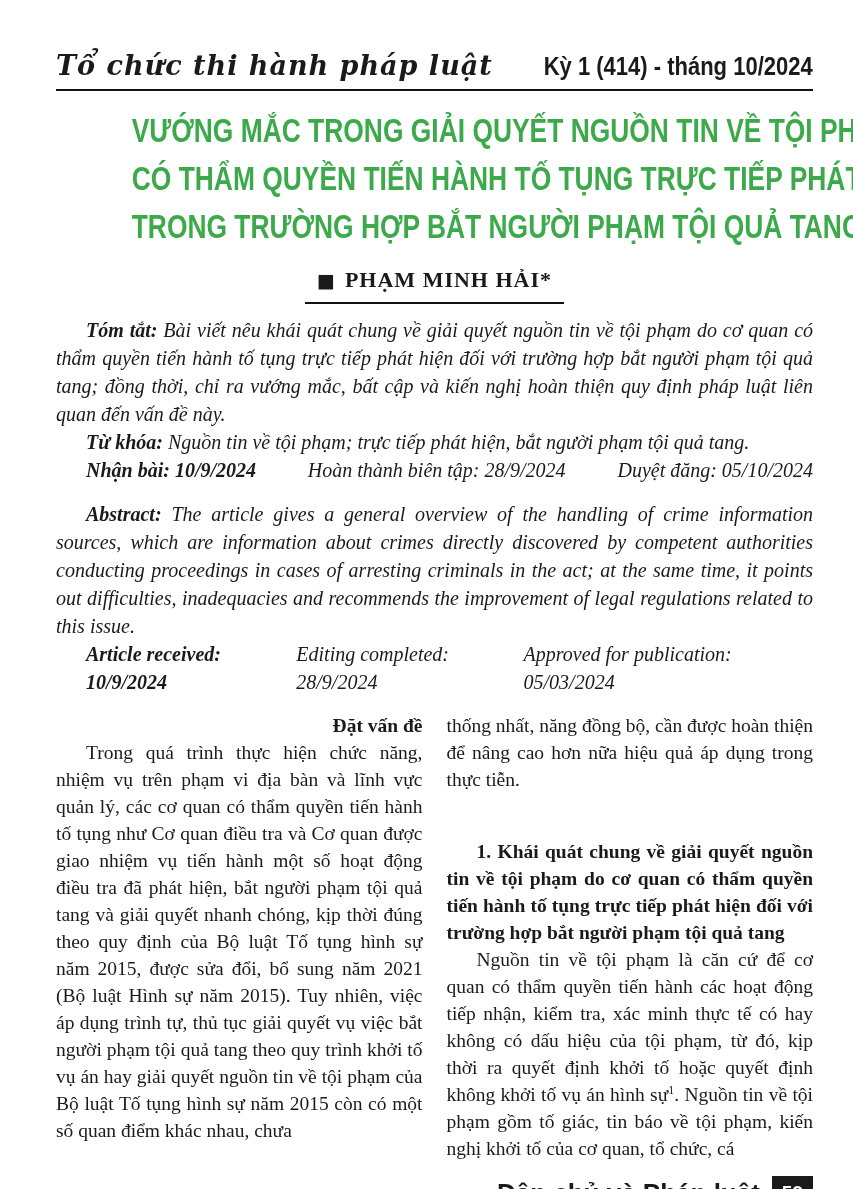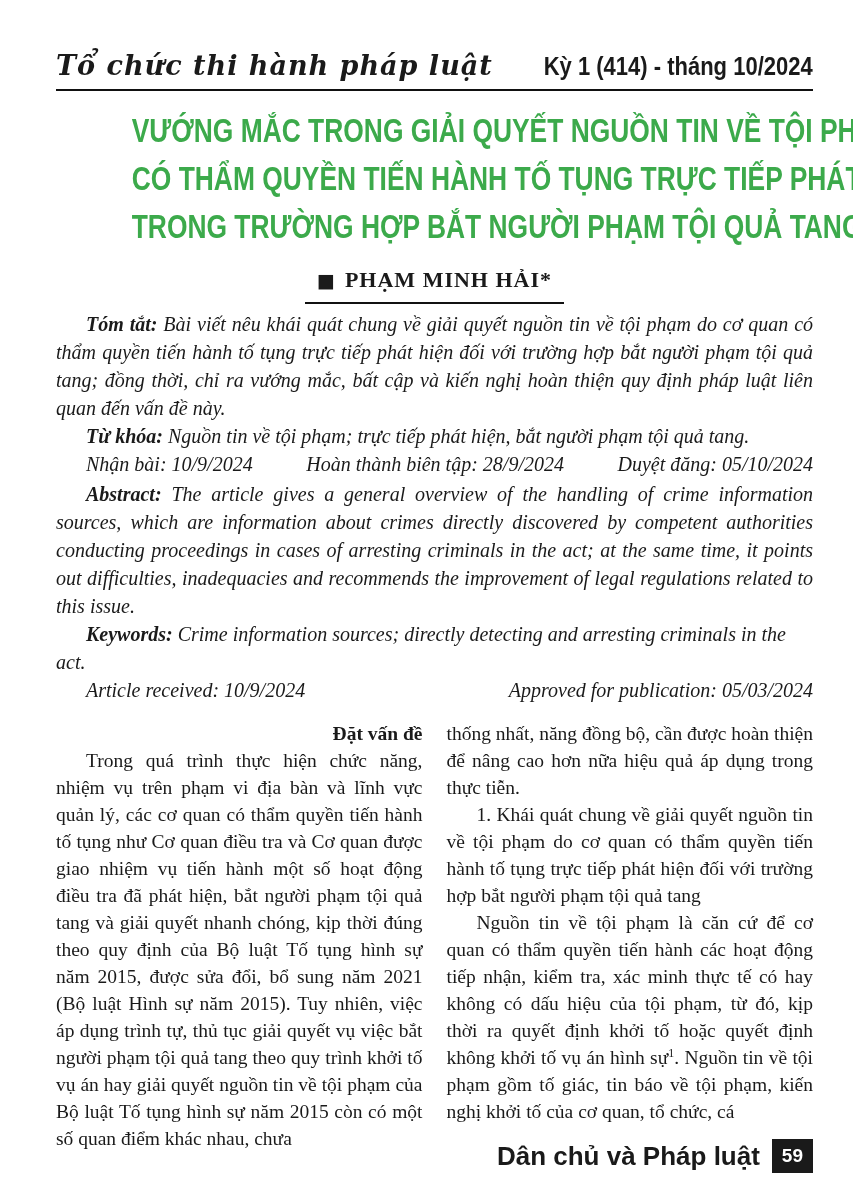--- a/index.html
+++ b/index.html
@@ -56,39 +56,39 @@
   .author-inner {
     display: inline-block;
     border-bottom: 2.5px solid #111;
     padding: 0 12px 9px 12px;
     font-weight: bold;
     font-size: 22px;
     letter-spacing: 1px;
   }
   .author-marker { font-family: "DejaVu Sans", sans-serif; font-size: 19px; margin-right: 9px; }
   
-  .meta { margin-top: 6px; font-style: italic; font-size: 20px; line-height: 28px; }
+  .meta { margin-top: 12px; font-style: italic; font-size: 20px; line-height: 28px; }
   .meta p.just { text-align: justify; }
   .indent { text-indent: 30px; }
   .lbl { font-weight: bold; text-align: center; }
   .dates-row {
     display: flex;
     justify-content: space-between;
     font-style: italic;
     font-size: 20px;
     line-height: 28px;
   }
-  .dates-row .first { padding-left: 30px; }
+  .dates-row .first { padding-left: 30px; font-weight: bold; }
   
   .columns { display: flex; gap: 24px; margin-top: 16px; }
   .col { width: 368px; font-size: 19.5px; line-height: 27px; text-align: justify; }
   .col .heading { font-weight: bold; text-indent: 30px; text-align: right; }
   .col p.para { text-indent: 30px; }
   .col p.cont { text-indent: 0; }
-  .sec-heading { font-weight: normal; text-indent: 30px; text-align: justify; }
+  .sec-heading { font-weight: bold; text-indent: 30px; text-align: justify; margin-top: 45px; }
   sup { font-size: 12px; line-height: 0; }
   
   .journal-footer {
     margin-top: 14px;
     display: flex;
     justify-content: flex-end;
     align-items: center;
     gap: 12px;
   }
   .journal-name {
@@ -131,27 +131,27 @@
     <p class="just indent"><span class="lbl">Tóm tắt:</span><span> Bài viết nêu khái quát chung về giải quyết nguồn tin về tội phạm do cơ quan có thẩm quyền tiến hành tố tụng trực tiếp phát hiện đối với trường hợp bắt người phạm tội quả tang; đồng thời, chỉ ra vướng mắc, bất cập và kiến nghị hoàn thiện quy định pháp luật liên quan đến vấn đề này.</span></p>
     <p class="indent"><span class="lbl">Từ khóa:</span><span> Nguồn tin về tội phạm; trực tiếp phát hiện, bắt người phạm tội quả tang.</span></p>
   </div>
 
   <div class="dates-row">
     <span class="first">Nhận bài: 10/9/2024</span>
     <span>Hoàn thành biên tập: 28/9/2024</span>
     <span>Duyệt đăng: 05/10/2024</span>
   </div>
 
-  <div class="meta" style="margin-top:2px;">
+  <div class="meta" style="margin-top:16px;">
     <p class="just indent"><span class="lbl">Abstract:</span><span> The article gives a general overview of the handling of crime information sources, which are information about crimes directly discovered by competent authorities conducting proceedings in cases of arresting criminals in the act; at the same time, it points out difficulties, inadequacies and recommends the improvement of legal regulations related to this issue.</span></p>
-    <p class="indent"><span class="lbl">Keywords:</span><span> Crime information sources; directly detecting and arresting criminals in the act.</span></p>
   </div>
 
   <div class="dates-row">
     <span class="first">Article received: 10/9/2024</span>
+    <span>Editing completed: 28/9/2024</span>
     <span>Approved for publication: 05/03/2024</span>
   </div>
 
   <div class="columns">
 
     <div class="col">
       <p class="heading">Đặt vấn đề</p>
       <p class="para">Trong quá trình thực hiện chức năng, nhiệm vụ trên phạm vi địa bàn và lĩnh vực quản lý, các cơ quan có thẩm quyền tiến hành tố tụng như Cơ quan điều tra và Cơ quan được giao nhiệm vụ tiến hành một số hoạt động điều tra đã phát hiện, bắt người phạm tội quả tang và giải quyết nhanh chóng, kịp thời đúng theo quy định của Bộ luật Tố tụng hình sự năm 2015, được sửa đổi, bổ sung năm 2021 (Bộ luật Hình sự năm 2015). Tuy nhiên, việc áp dụng trình tự, thủ tục giải quyết vụ việc bắt người phạm tội quả tang theo quy trình khởi tố vụ án hay giải quyết nguồn tin về tội phạm của Bộ luật Tố tụng hình sự năm 2015 còn có một số quan điểm khác nhau, chưa</p>
 
     </div>

